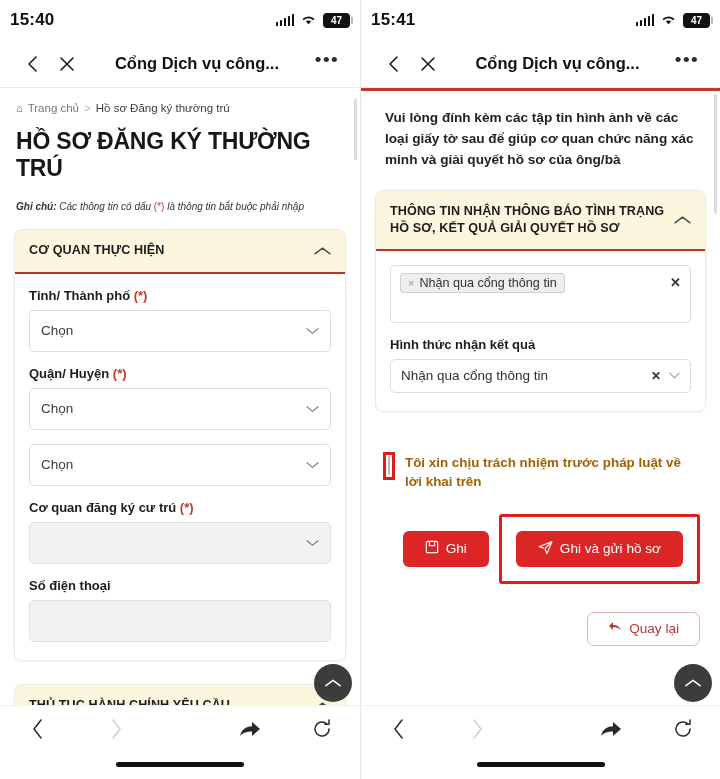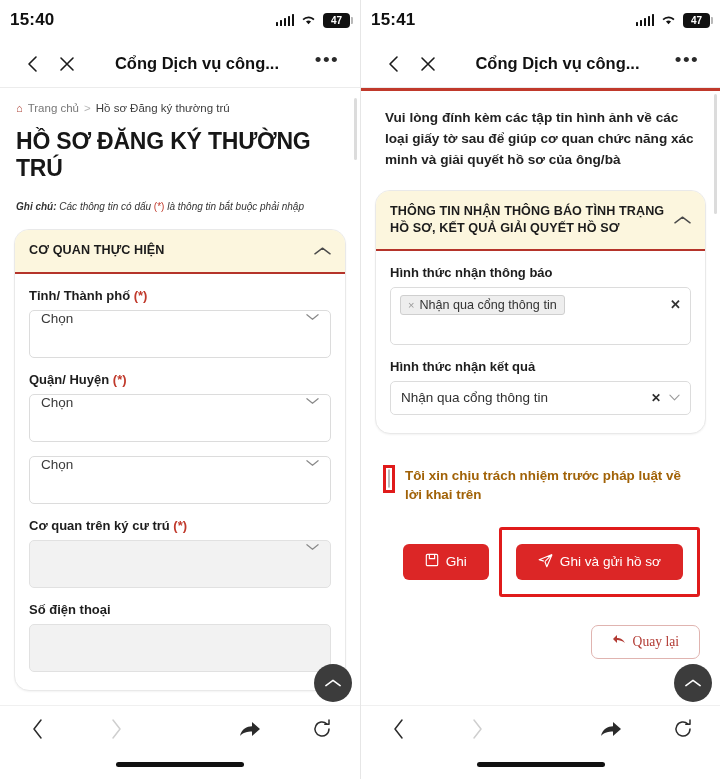--- a/index.html
+++ b/index.html
@@ -104,25 +104,25 @@
     font-size: 10px;
     font-style: italic;
     color: #333;
     line-height: 1.45;
   }
   .note b { font-weight: 700; font-style: italic; }
   .req { color: #c0392b; font-style: normal; }
 
   .card {
     border: 1px solid #e9e9e9;
-    border-radius: 15px;
+    border-radius: 8px;
     background: #fff;
     box-shadow: 0 1px 2px rgba(0,0,0,.05);
     overflow: hidden;
-    margin-bottom: 14px;
+    margin-bottom: 23px;
   }
   .card-head {
     background: #fcf6de;
     border-bottom: 2px solid #b5342a;
     padding: 12px 14px;
     display: flex; align-items: center; gap: 8px;
     cursor: pointer;
   }
   .card-head .ttl {
     flex: 1;
@@ -137,25 +137,25 @@
 
   .field { margin-bottom: 14px; }
   .field:last-child { margin-bottom: 2px; }
   .lbl {
     display: block;
     font-size: 13px; font-weight: 700; color: #1d1d1d;
     margin-bottom: 7px;
   }
   .lbl .req { font-weight: 700; }
   .ctrl {
-    height: 48px;
+    height: 42px;
     border: 1px solid #dcdcdc;
     border-radius: 5px;
     background: #fff;
-    display: flex; 
+    display: flex; align-items: center;
     padding: 0 11px;
     font-size: 13.5px;
     color: #3a3a3a;
     cursor: pointer;
   }
   .ctrl.disabled { background: #f2f2f2; border-color: #e1e1e1; }
   .ctrl .val { flex: 1; }
   .ctrl .caret { color: #8a8a8a; font-size: 11px; }
 
   
@@ -253,21 +253,21 @@
   }
   .btn-outline {
     display: inline-flex; align-items: center; justify-content: center; gap: 7px;
     background: #fff;
     color: #b23a33;
     border: 1px solid #e0b4b0;
     border-radius: 7px;
     height: 34px;
     padding: 0 20px;
     font-size: 13.6px;
-    font-family: Liberation Serif, serif;
+    font-family: Liberation Sans, sans-serif;
     cursor: pointer;
   }
 
   
   .fab {
     position: absolute;
     width: 38px; height: 38px;
     border-radius: 50%;
     background: #3c3c3c;
     display: flex; align-items: center; justify-content: center;
@@ -413,21 +413,21 @@
               <span class="val">Chọn</span>
               <span class="caret">
                 <svg width="13" height="8" viewBox="0 0 14 8">
                     <path d="M1 1.5L7 6.5l6-5" fill="none" stroke="#8a8a8a" stroke-width="1.3" stroke-linecap="round" stroke-linejoin="round"></path>
                   </svg>
               </span>
             </div>
           </div>
 
           <div class="field">
-            <span class="lbl"><span>Cơ quan trên ký cư trú</span> <span class="req">(*)</span></span>
+            <span class="lbl"><span>Cơ quan đăng ký cư trú</span> <span class="req">(*)</span></span>
             <div class="ctrl disabled">
               <span class="val"></span>
               <span class="caret">
                 <svg width="13" height="8" viewBox="0 0 14 8">
                     <path d="M1 1.5L7 6.5l6-5" fill="none" stroke="#8a8a8a" stroke-width="1.3" stroke-linecap="round" stroke-linejoin="round"></path>
                   </svg>
               </span>
             </div>
           </div>
 
@@ -542,21 +542,20 @@
           <span class="ttl">THÔNG TIN NHẬN THÔNG BÁO TÌNH TRẠNG HỒ SƠ, KẾT QUẢ GIẢI QUYẾT HỒ SƠ</span>
           <span class="chev">
             <svg width="17" height="10" viewBox="0 0 18 10">
                 <path d="M1 8l8-6 8 6" fill="none" stroke="#4a4a4a" stroke-width="1.5" stroke-linecap="round" stroke-linejoin="round"></path>
               </svg>
           </span>
         </div>
         <div class="card-body">
 
           <div class="field">
-            <span class="lbl">Hình thức nhận thông báo</span>
             <div class="multi-box">
               <span class="tag">
                 <span class="x">×</span>
                 <span>Nhận qua cổng thông tin</span>
               </span>
               <span class="clear">✕</span>
             </div>
           </div>
 
           <div class="field">

